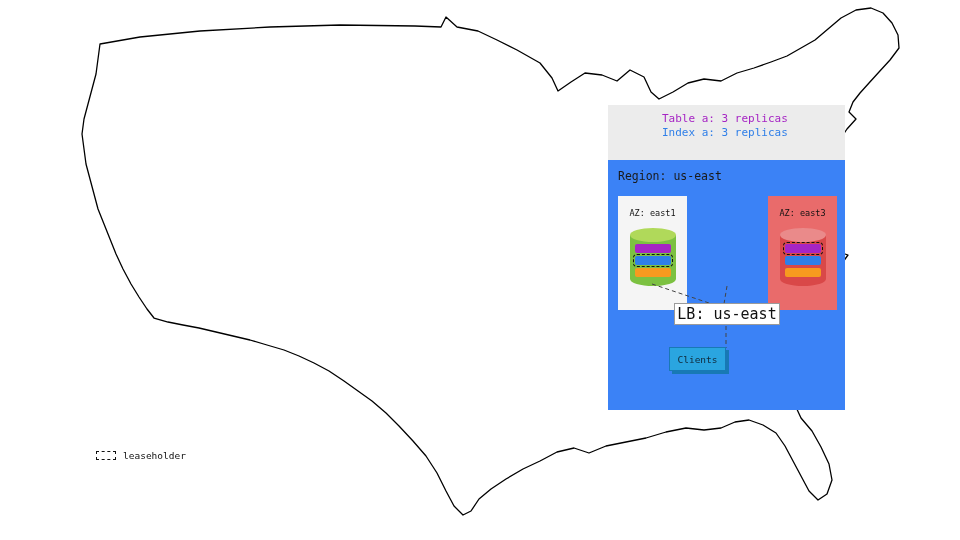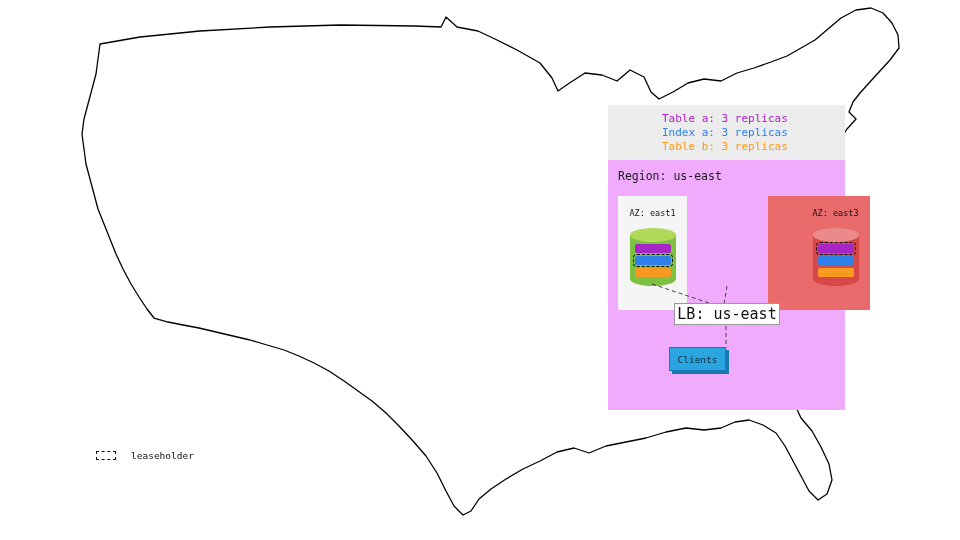--- a/index.html
+++ b/index.html
@@ -10,29 +10,29 @@
   
   .legend-panel{position:absolute;left:608px;top:105px;width:237px;height:55px;
                 background:#ececec;z-index:2;box-sizing:border-box;padding:7px 0 0 10px;}
   .legend-line{font-size:11px;line-height:14px;white-space:pre;margin-left:44px;}
   .c-a{color:var(--table-a,#a625c4);}
   .c-b{color:var(--index-a,#2f7fe8);}
   .c-c{color:var(--table-b,#f79a1f);}
 
   
   .region-panel{position:absolute;left:608px;top:160px;width:237px;height:250px;
-                background:#f0abfc;z-index:2;box-sizing:border-box;}
+                background:#3b82f6;z-index:2;box-sizing:border-box;}
   .region-title{position:absolute;left:10px;top:9px;font-size:11.5px;color:#1a1a1a;}
 
   
   .az{position:absolute;top:36px;width:69px;height:114px;background:#f5f5f5;z-index:3;}
   .az-0{left:10px;}
   .az-1{left:85px;}
   .az-2{left:160px;}
-  .az-down{background:var(--az-down-bg,#e96b6b);padding-left:33px;}
+  .az-down{background:var(--az-down-bg,#e96b6b);}
   .az-label{text-align:center;font-size:8.5px;color:#111;margin-top:12px;}
 
   .cyl{position:relative;width:46px;height:64px;margin:10px auto 0;}
   .cyl-top{position:absolute;left:0;top:0;width:46px;height:14px;border-radius:50%;
            background:var(--cylinder-up-top,#b0d95a);z-index:2;}
   .cyl-body{position:absolute;left:0;top:7px;width:46px;height:51px;
             background:var(--cylinder-up,#7cc141);
             border-radius:0 0 23px 23px / 0 0 7px 7px;z-index:1;}
   .az-down .cyl-top{background:var(--cylinder-down-top,#ea8a8a);}
   .az-down .cyl-body{background:var(--cylinder-down,#d94848);}
@@ -51,21 +51,21 @@
   .lb-box{position:absolute;left:674px;top:303px;width:106px;height:22px;background:#fff;
           border:1px solid #9a9a9a;z-index:5;display:flex;align-items:center;
           justify-content:center;font-size:15px;color:#111;box-sizing:border-box;}
   .clients-box{position:absolute;left:669px;top:347px;width:57px;height:24px;
                background:var(--clients-blue,#2aa5e0);border:1px solid #1879b5;
                box-shadow:3px 3px 0 0 #1879b5;z-index:5;display:flex;align-items:center;
                justify-content:center;font-size:9.5px;color:#102a3a;box-sizing:border-box;}
 
   
   .map-legend{position:absolute;left:96px;top:450px;display:flex;align-items:center;
-              gap:15px;z-index:2;}
+              gap:7px;z-index:2;}
   .lh-swatch{display:inline-block;width:20px;height:9px;border:1.5px dashed #111;
              background:transparent;box-sizing:border-box;}
   .lh-label{font-size:9.5px;color:#111;}
 </style>
 </head>
 <body>
 
 <div class="stage">
 
   <svg class="us-map" width="960" height="540" viewBox="0 0 960 540">
@@ -87,21 +87,20 @@
          L 372,401 L 358,391 L 344,381 L 329,371 L 314,363 L 299,356 L 284,350
          L 267,345 L 250,340 L 233,336 L 216,332 L 199,328 L 183,325 L 168,322
          L 154,318 L 147,309 L 139,297 L 131,284 L 123,269 L 116,254 L 110,239
          L 104,224 L 98,209 L 94,194 L 90,179 L 86,164 L 84,149 L 82,134
          L 84,119 L 88,104 L 92,89 L 96,74 L 98,59 Z"></path>
   </svg>
 
   <div class="legend-panel">
     <div class="legend-line c-a">Table a: 3 replicas</div>
     <div class="legend-line c-b">Index a: 3 replicas</div>
-    <div class="legend-line c-c">Table b: 3 replicas</div>
   </div>
 
   <div class="region-panel">
     <div class="region-title">Region: us-east</div>
 
     <div class="az az-0 az-up">
       <div class="az-label">AZ: east1</div>
       <div class="cyl">
         <div class="cyl-top"></div>
         <div class="cyl-body"></div>

